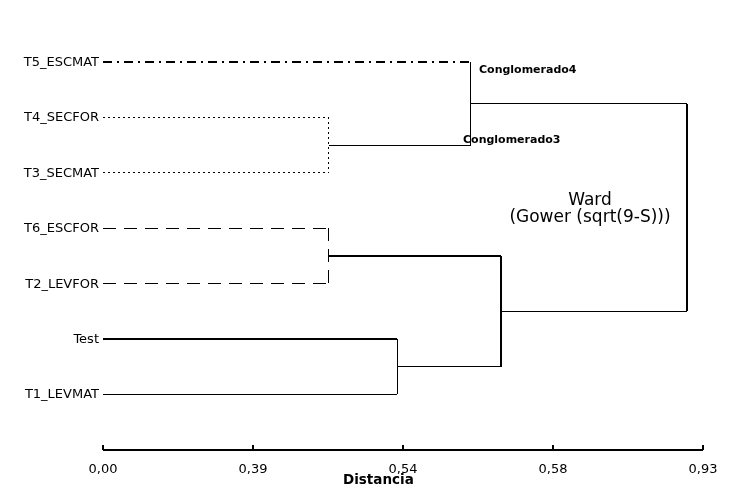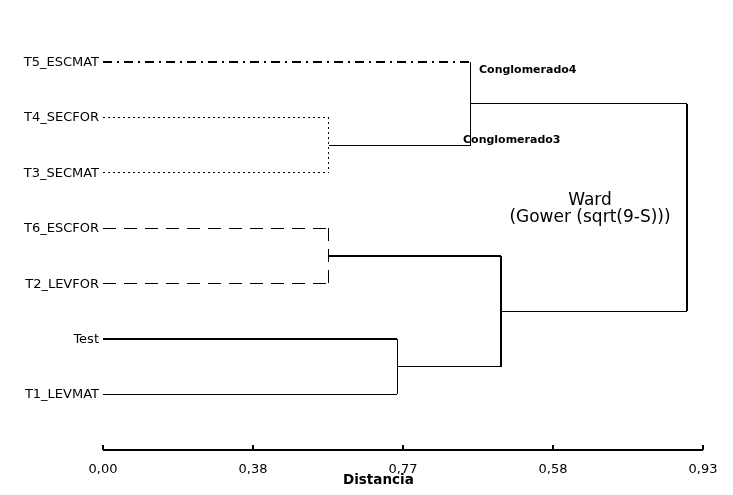--- a/index.html
+++ b/index.html
@@ -100,20 +100,20 @@
 
   <div class="cluster-label" style="left: 479px; top: 61px;">Conglomerado4</div>
   <div class="cluster-label" style="left: 463px; top: 131px;">Conglomerado3</div>
 
   <div class="method-label">
     <div>Ward</div>
     <div>(Gower (sqrt(9-S)))</div>
   </div>
 
   <div class="tick-label" style="left:73px">0,00</div>
-  <div class="tick-label" style="left:223px">0,38</div>
-  <div class="tick-label" style="left:373px">0,77</div>
+  <div class="tick-label" style="left:223px">0,39</div>
+  <div class="tick-label" style="left:373px">0,54</div>
   <div class="tick-label" style="left:523px">0,58</div>
   <div class="tick-label" style="left:673px">0,93</div>
 
   <div class="axis-title">Distancia</div>
 
 </div>
 
 </body></html>

